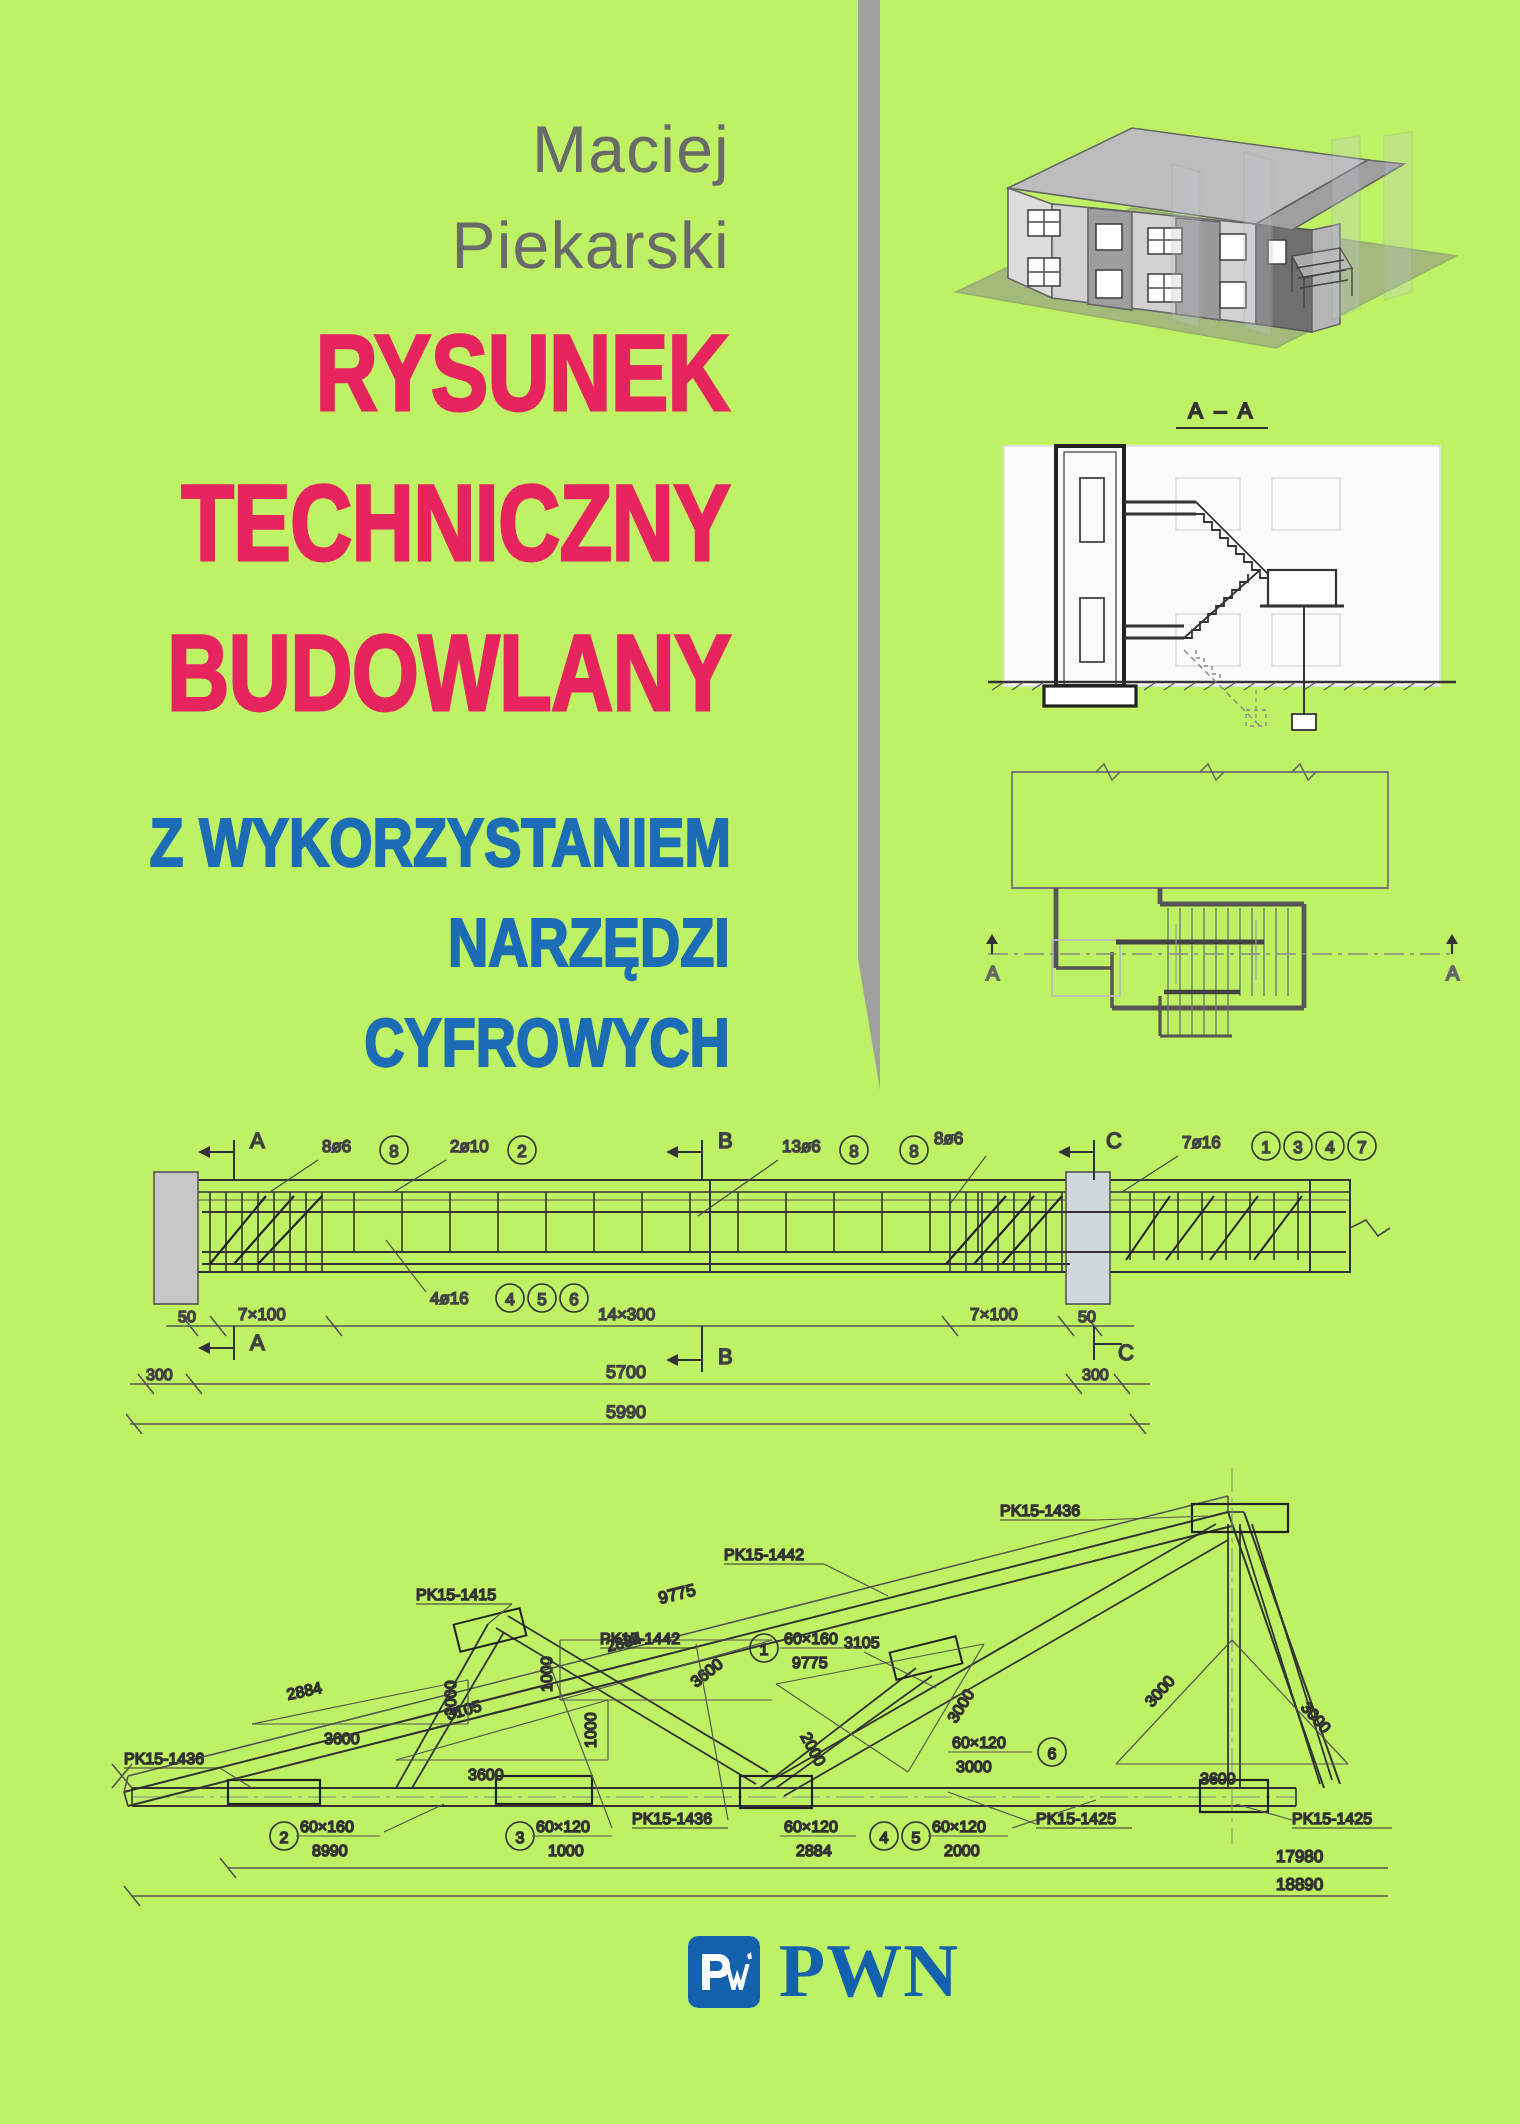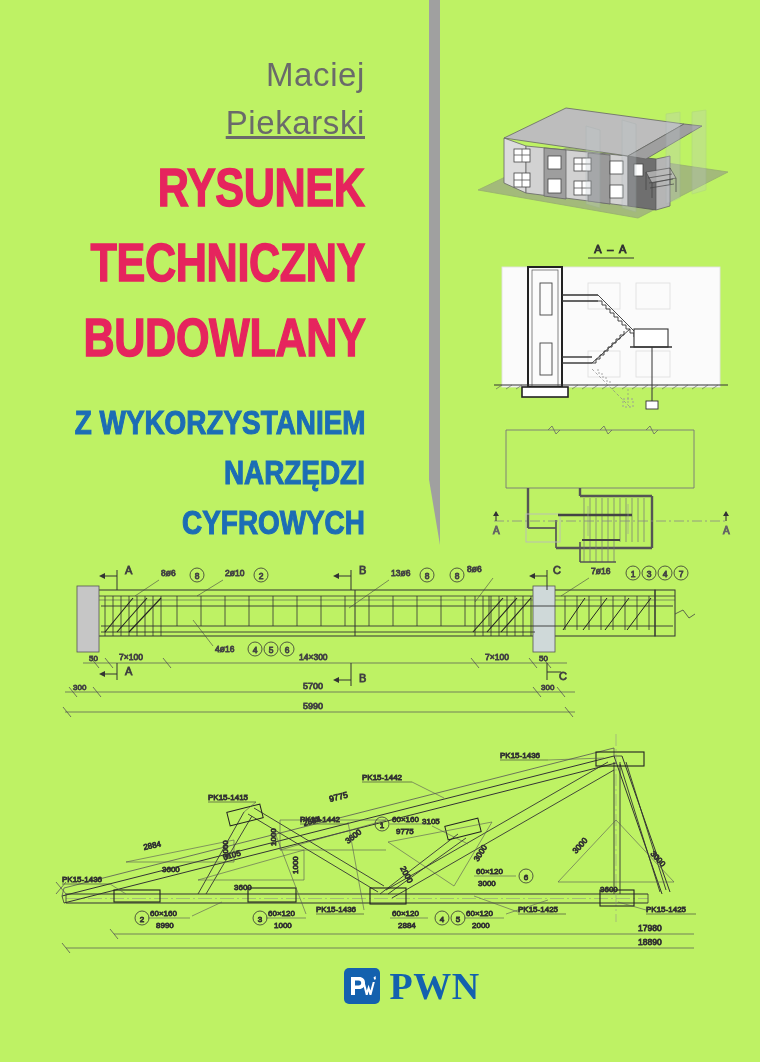--- a/index.html
+++ b/index.html
@@ -31,21 +31,21 @@
     right: 55px;
     font-family: "Liberation Sans", sans-serif;
     font-weight: 400;
     font-size: 33px;
     color: #6a6a6a;
     letter-spacing: 0.6px;
     white-space: nowrap;
     text-align: right;
   }
   #author-first { top: 56px; }
-  #author-last  { top: 104px; text-decoration: underline; }
+  #author-last  { top: 104px; }
 
   .title-line {
     position: absolute;
     right: 55px;
     font-family: "Liberation Sans Narrow", "Liberation Sans", sans-serif;
     font-weight: 700;
     color: #E6245E;
     font-size: 54px;
     line-height: 1;
     letter-spacing: -0.5px;
@@ -90,21 +90,21 @@
   }
 
   
   #cad-col {
     position: absolute;
     left: 462px;
     top: 0;
     width: 298px;
     height: 560px;
   }
-  .cad-box { position: absolute; margin-top: 44px; }
+  .cad-box { position: absolute; }
   #cad-iso  { left: 8px;  top: 42px;  width: 282px; height: 140px; }
   #cad-sect { left: 18px; top: 195px; width: 262px; height: 175px; }
   #cad-plan { left: 18px; top: 372px; width: 262px; height: 160px; }
 
   
   #beam-draw {
     position: absolute;
     left: 55px;
     top: 562px;
     width: 660px;

